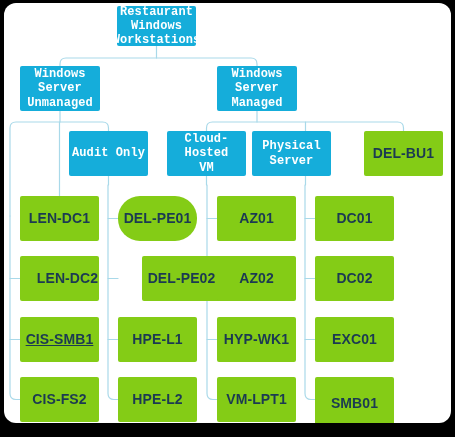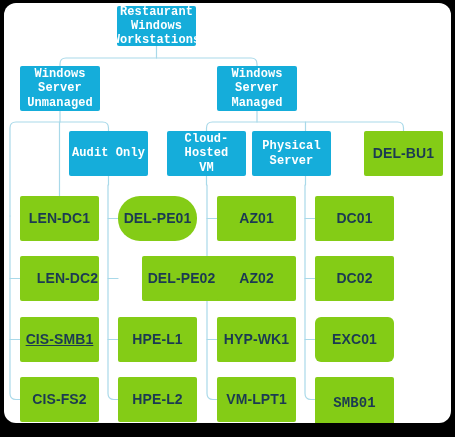--- a/index.html
+++ b/index.html
@@ -123,18 +123,18 @@
         <div class="node leaf" style="left: 114px; top: 193px; width: 79px; height: 45px; border-radius: 22px;">DEL-PE01</div>
         <div class="node leaf" style="left: 114px; top: 253px; width: 79px; height: 45px; margin-left: 24px;">DEL-PE02</div>
         <div class="node leaf" style="left: 114px; top: 314px; width: 79px; height: 45px;">HPE-L1</div>
         <div class="node leaf" style="left: 114px; top: 374px; width: 79px; height: 45px;">HPE-L2</div>
         <div class="node leaf" style="left: 213px; top: 193px; width: 79px; height: 45px;">AZ01</div>
         <div class="node leaf" style="left: 213px; top: 253px; width: 79px; height: 45px;">AZ02</div>
         <div class="node leaf" style="left: 213px; top: 314px; width: 79px; height: 45px;">HYP-WK1</div>
         <div class="node leaf" style="left: 213px; top: 374px; width: 79px; height: 45px;">VM-LPT1</div>
         <div class="node leaf" style="left: 311px; top: 193px; width: 79px; height: 45px;">DC01</div>
         <div class="node leaf" style="left: 311px; top: 253px; width: 79px; height: 45px;">DC02</div>
-        <div class="node leaf" style="left: 311px; top: 314px; width: 79px; height: 45px; border-radius: 6px;">EXC01</div>
-        <div class="node leaf" style="left: 311px; top: 374px; width: 79px; height: 53px; font-family: Liberation Mono, monospace;">SMB01</div>
+        <div class="node leaf" style="left: 311px; top: 314px; width: 79px; height: 45px;">EXC01</div>
+        <div class="node leaf" style="left: 311px; top: 374px; width: 79px; height: 53px;">SMB01</div>
       </div>
 
   </div>
 </div>
 
 </body></html>

